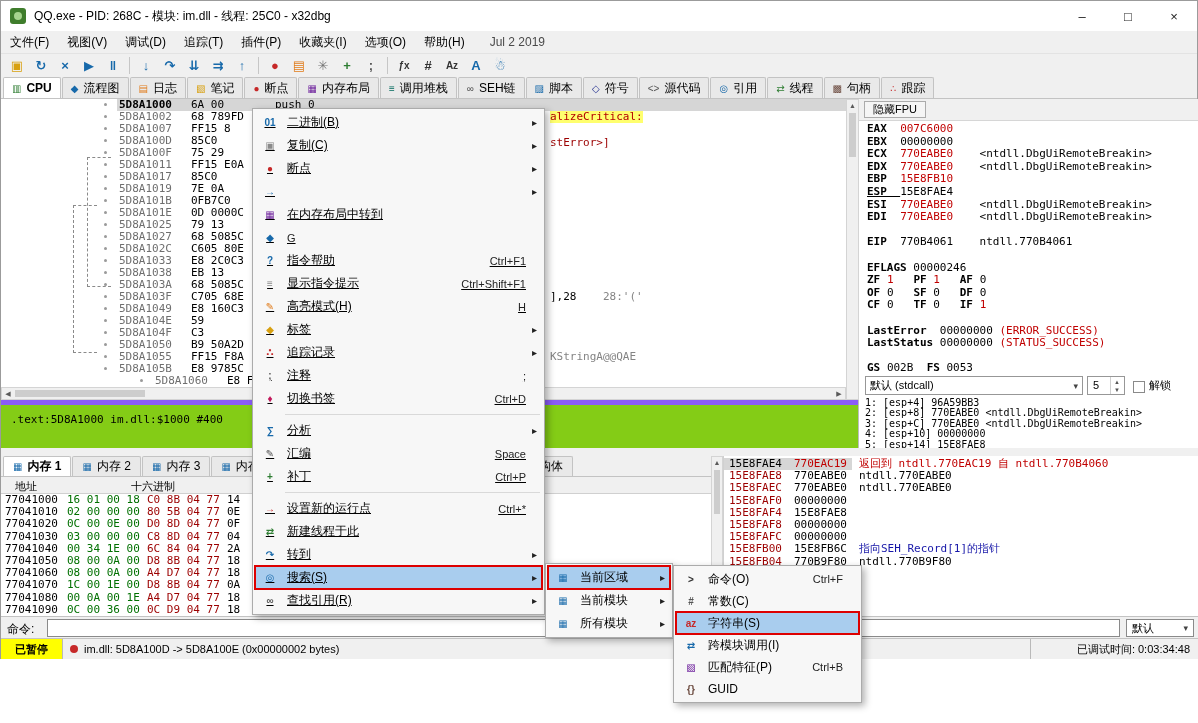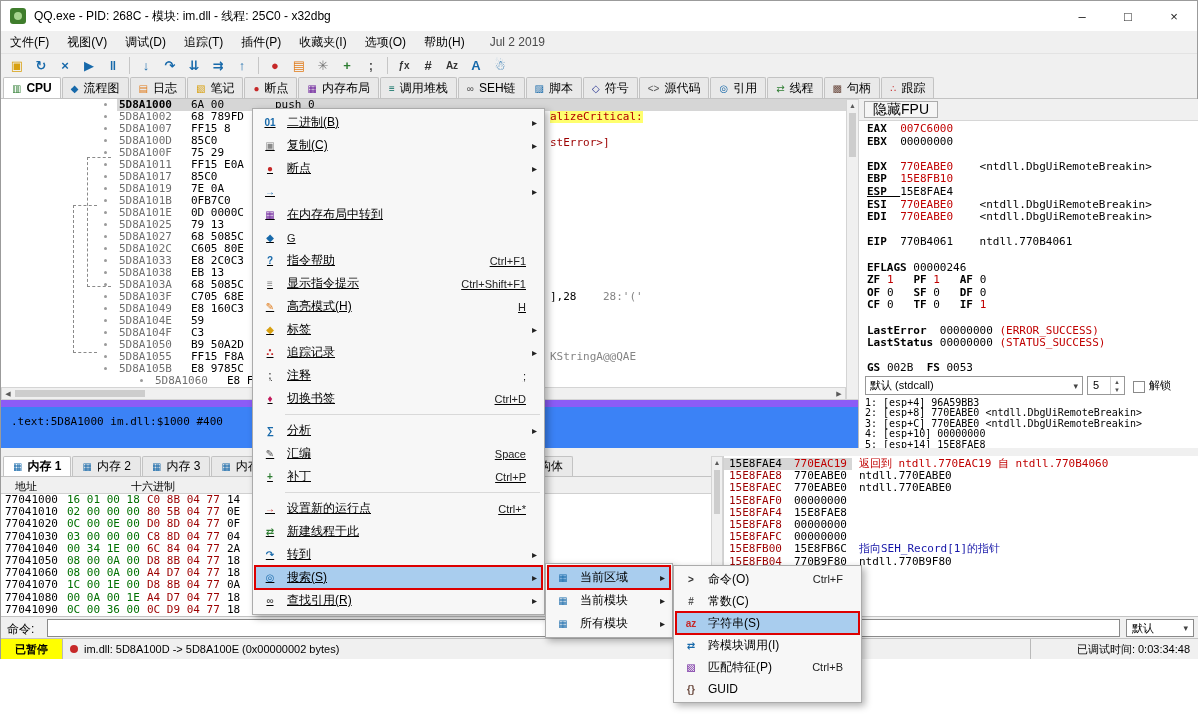--- a/index.html
+++ b/index.html
@@ -69,30 +69,30 @@
   .frag.comment { color:#848484; }
 
   .scrollbar { background:#f0f0f0; border:1px solid #d4d4d4; position:absolute; }
   .sb-arrow { color:#5a5a5a; font-size:7px; text-align:center; line-height:11px; height:11px; }
   .sb-thumb-v { position:absolute; left:2px; right:2px; top:13px; height:44px; background:#cdcdcd; }
   .sb-thumb-h { position:absolute; top:2px; bottom:2px; left:13px; width:130px; background:#cdcdcd; }
   .vscroll { left:845px; top:0; width:13px; height:301px; }
   .hscroll { left:0; top:288px; width:845px; height:13px; }
   .hscroll .sb-arrow { position:absolute; top:0; width:12px; line-height:12px; }
 
-  .infopane { position:absolute; left:0; top:301px; width:857px; height:48px; background:#3b82f6;
-              border-top:7px solid #8b5cf6; }
+  .infopane { position:absolute; left:0; top:301px; width:857px; height:48px; background:#84cc16;
+              border-top:5px solid #8b5cf6; }
   .info-line { margin:8px 0 0 10px; font-size:11px; font-family:"DejaVu Sans Mono",monospace; }
 
   
   .registers { position:absolute; left:858px; top:0; width:340px; height:349px; background:#fff; }
   .reg-toolbar { position:absolute; left:0; top:0; width:100%; height:22px; background:#f0f0f0;
                  border-bottom:1px solid #d6d6d6; }
   .fpu-btn { position:absolute; left:5px; top:2px; height:17px; padding:0 8px; background:#f5f5f5;
-             border:1px solid #ababab; font-size:14px; display:flex; align-items:center; }
+             border:1px solid #ababab; font-size:11px; display:flex; align-items:center; }
   .reg-area { position:absolute; left:0; top:24px; width:340px; height:252px; overflow:hidden; }
   .regline { position:absolute; left:8px; white-space:pre; font-family:"DejaVu Sans Mono",monospace;
              font-size:11px; line-height:12.6px; height:12.6px; }
   .rname { font-weight:bold; color:#000; }
   .rname.u { text-decoration:underline; }
   .rv { color:#000; }
   .rv.red, .red { color:#c00000; }
   .rnote { color:#000; }
   .cc-row { position:absolute; left:0; top:277px; width:340px; height:20px; }
   .cc-combo { position:absolute; left:6px; top:0; width:218px; height:19px; border:1px solid #979797;
@@ -350,20 +350,21 @@
         <span class="frag comment" style="left: 549px; top: 252px;">KStringA@@QAE</span>
       </div>
 
     <div class="registers">
       <div class="reg-toolbar">
         <div class="fpu-btn">隐藏FPU</div>
       </div>
       <div class="reg-area" id="reg-area">
           <div class="regline" style="top: 0px;"><span class="rname">EAX  </span><span class="rv red">007C6000</span></div>
           <div class="regline" style="top: 12.6px;"><span class="rname">EBX  </span><span class="rv">00000000</span></div>
+          <div class="regline" style="top: 25.2px;"><span class="rname">ECX  </span><span class="rv red">770EABE0</span><span class="rnote">    &lt;ntdll.DbgUiRemoteBreakin&gt;</span></div>
           <div class="regline" style="top: 37.8px;"><span class="rname">EDX  </span><span class="rv red">770EABE0</span><span class="rnote">    &lt;ntdll.DbgUiRemoteBreakin&gt;</span></div>
           <div class="regline" style="top: 50.4px;"><span class="rname">EBP  </span><span class="rv red">15E8FB10</span></div>
           <div class="regline" style="top: 63px;"><span class="rname u">ESP  </span><span class="rv">15E8FAE4</span></div>
           <div class="regline" style="top: 75.6px;"><span class="rname">ESI  </span><span class="rv red">770EABE0</span><span class="rnote">    &lt;ntdll.DbgUiRemoteBreakin&gt;</span></div>
           <div class="regline" style="top: 88.2px;"><span class="rname">EDI  </span><span class="rv red">770EABE0</span><span class="rnote">    &lt;ntdll.DbgUiRemoteBreakin&gt;</span></div>
           <div class="regline" style="top: 113.4px;"><span class="rname">EIP  </span><span class="rv">770B4061</span><span class="rnote">    ntdll.770B4061</span></div>
           <div class="regline" style="top: 138.6px;"><span class="rname">EFLAGS </span><span class="rv">00000246</span></div>
           <div class="regline" style="top: 151.2px;"><span class="rname">ZF </span><span class="rv red">1   </span><span class="rname">PF </span><span class="rv red">1   </span><span class="rname">AF </span><span class="rv">0   </span></div>
           <div class="regline" style="top: 163.8px;"><span class="rname">OF </span><span class="rv">0   </span><span class="rname">SF </span><span class="rv">0   </span><span class="rname">DF </span><span class="rv">0   </span></div>
           <div class="regline" style="top: 176.4px;"><span class="rname">CF </span><span class="rv">0   </span><span class="rname">TF </span><span class="rv">0   </span><span class="rname">IF </span><span class="rv red">1   </span></div>

